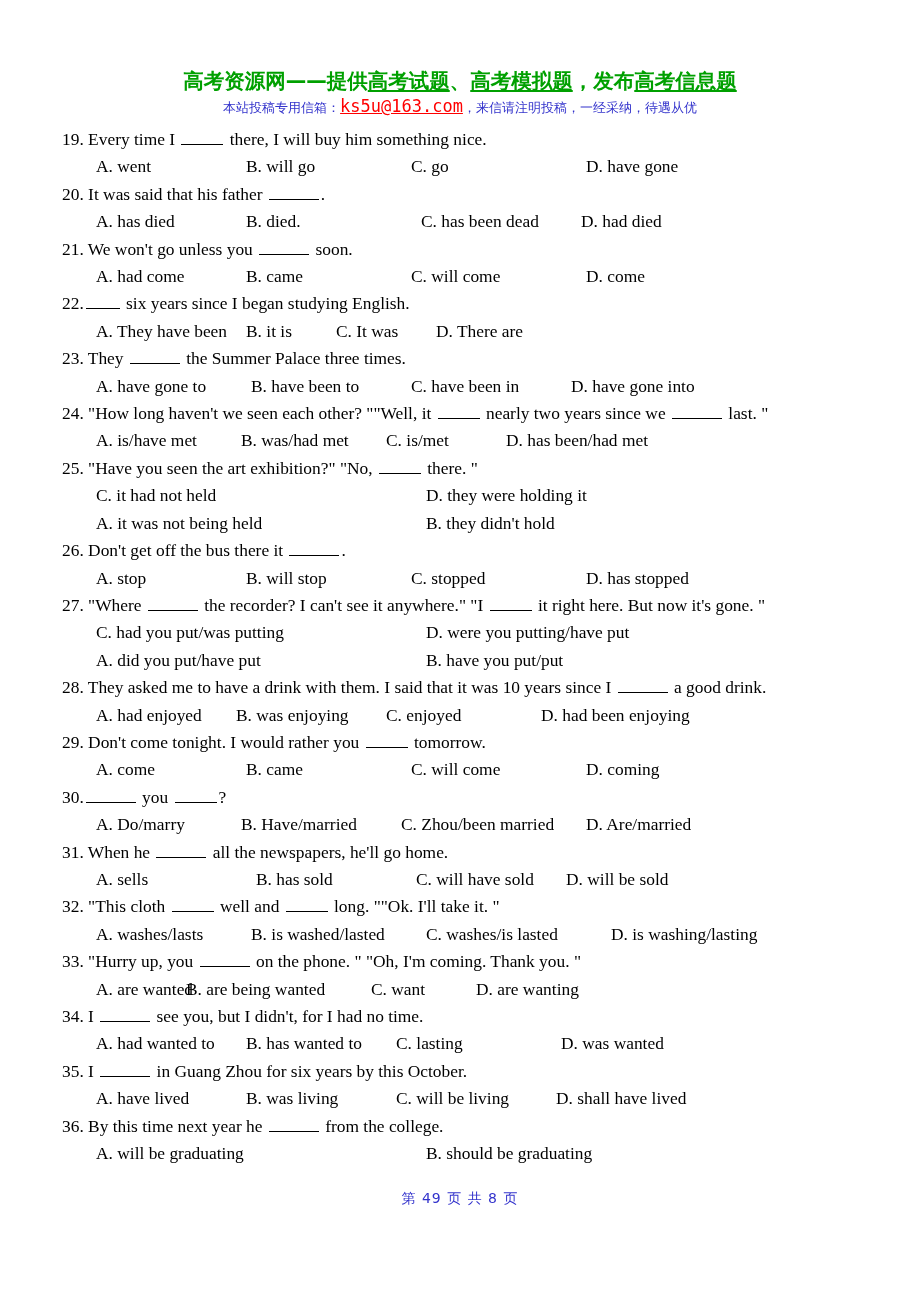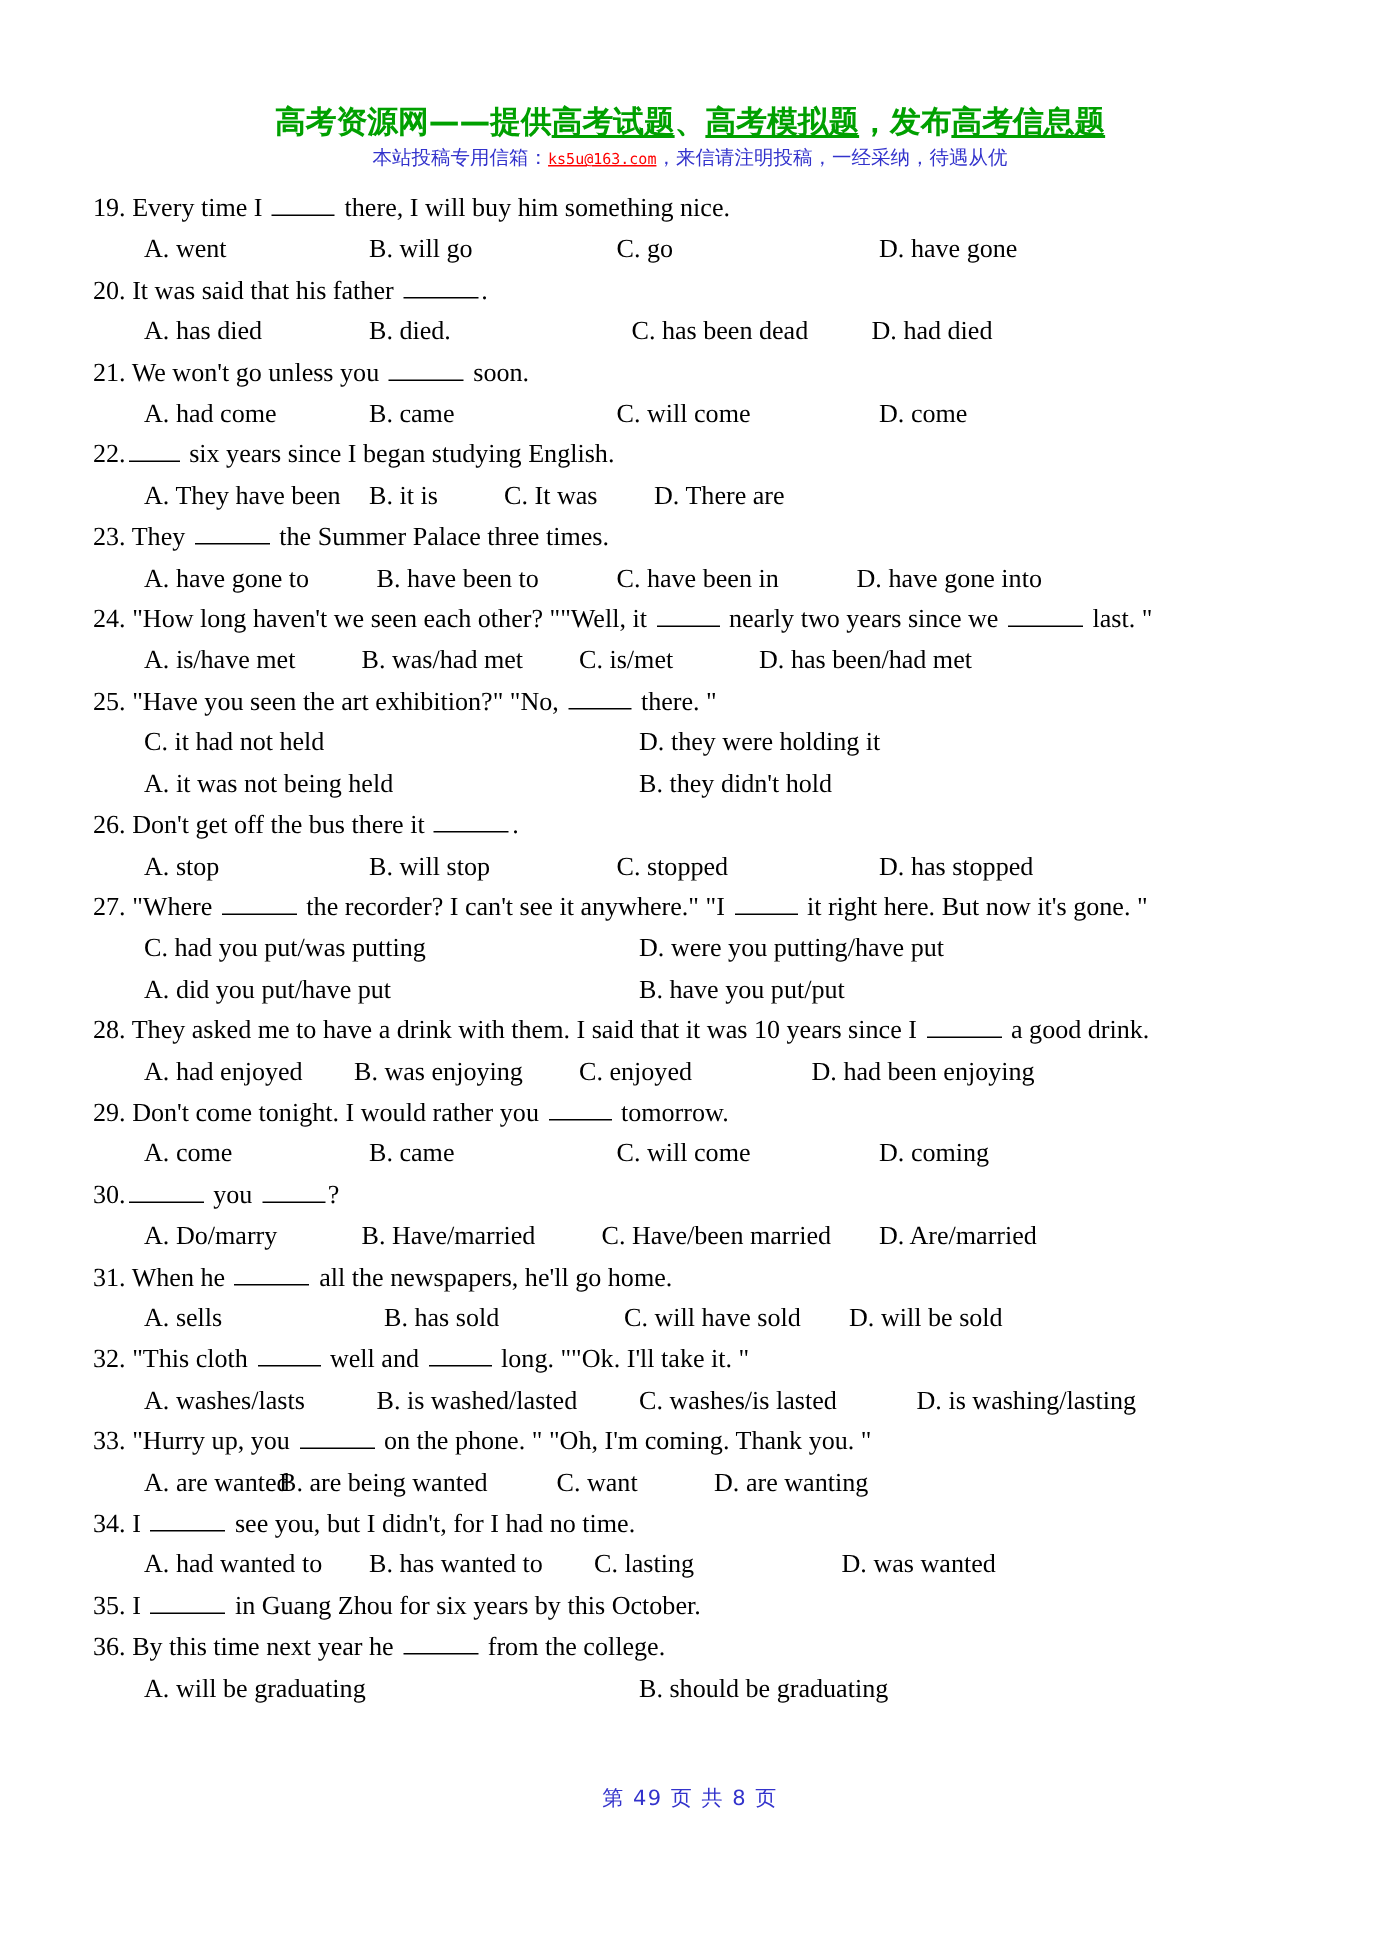--- a/index.html
+++ b/index.html
@@ -47,21 +47,21 @@
     font-family: "DejaVu Sans", "Liberation Sans", sans-serif;
     font-size: 13px;
     color: #3333cc;
     line-height: 18px;
     white-space: nowrap;
   }
   .banner-sub .mail {
     color: #ff0000;
     font-family: "DejaVu Sans Mono", "Liberation Mono", monospace;
     text-decoration: underline;
-    font-size: 10px;
+    font-size: 17px;
   }
 
   
   .qlist {
     margin-top: 9px;
   }
   .qrow {
     font-size: 17.4px;
     line-height: 27.4px;
     white-space: nowrap;
@@ -133,30 +133,31 @@
       <div class="qrow stem"><span>26.</span><span> Don't get off the bus there it </span><span class="bl w5"></span><span>.</span></div>
       <div class="qrow opts"><span class="opt" style="width: 150px;">A. stop</span><span class="opt" style="width: 165px;">B. will stop</span><span class="opt" style="width: 175px;">C. stopped</span><span class="opt">D. has stopped</span></div>
       <div class="qrow stem"><span>27.</span><span> "Where </span><span class="bl w5"></span><span> the recorder? I can't see it anywhere." "I </span><span class="bl w4"></span><span> it right here. But now it's gone. "</span></div>
       <div class="qrow opts"><span class="opt" style="width: 330px;">C. had you put/was putting</span><span class="opt">D. were you putting/have put</span></div>
       <div class="qrow opts"><span class="opt" style="width: 330px;">A. did you put/have put</span><span class="opt">B. have you put/put</span></div>
       <div class="qrow stem"><span>28.</span><span> They asked me to have a drink with them. I said that it was 10 years since I </span><span class="bl w5"></span><span> a good drink.</span></div>
       <div class="qrow opts"><span class="opt" style="width: 140px;">A. had enjoyed</span><span class="opt" style="width: 150px;">B. was enjoying</span><span class="opt" style="width: 155px;">C. enjoyed</span><span class="opt">D. had been enjoying</span></div>
       <div class="qrow stem"><span>29.</span><span> Don't come tonight. I would rather you </span><span class="bl w4"></span><span> tomorrow.</span></div>
       <div class="qrow opts"><span class="opt" style="width: 150px;">A. come</span><span class="opt" style="width: 165px;">B. came</span><span class="opt" style="width: 175px;">C. will come</span><span class="opt">D. coming</span></div>
       <div class="qrow stem"><span>30.</span><span class="bl w5"></span><span> you </span><span class="bl w4"></span><span>?</span></div>
-      <div class="qrow opts"><span class="opt" style="width: 145px;">A. Do/marry</span><span class="opt" style="width: 160px;">B. Have/married</span><span class="opt" style="width: 185px;">C. Have/been married</span><span class="opt">D. Are/married</span></div>
+      <div class="qrow opts"><span class="opt" style="width: 145px;">A. Do/marry</span><span class="opt" style="width: 160px;">B. Have/married</span><span class="opt" style="width: 185px;">C. Zhou/been married</span><span class="opt">D. Are/married</span></div>
       <div class="qrow stem"><span>31.</span><span> When he </span><span class="bl w5"></span><span> all the newspapers, he'll go home.</span></div>
       <div class="qrow opts"><span class="opt" style="width: 160px;">A. sells</span><span class="opt" style="width: 160px;">B. has sold</span><span class="opt" style="width: 150px;">C. will have sold</span><span class="opt">D. will be sold</span></div>
       <div class="qrow stem"><span>32.</span><span> "This cloth </span><span class="bl w4"></span><span> well and </span><span class="bl w4"></span><span> long. ""Ok. I'll take it. "</span></div>
       <div class="qrow opts"><span class="opt" style="width: 155px;">A. washes/lasts</span><span class="opt" style="width: 175px;">B. is washed/lasted</span><span class="opt" style="width: 185px;">C. washes/is lasted</span><span class="opt">D. is washing/lasting</span></div>
       <div class="qrow stem"><span>33.</span><span> "Hurry up, you </span><span class="bl w5"></span><span> on the phone. " "Oh, I'm coming. Thank you. "</span></div>
       <div class="qrow opts"><span class="opt" style="width: 90px;">A. are wanted</span><span class="opt" style="width: 185px;">B. are being wanted</span><span class="opt" style="width: 105px;">C. want</span><span class="opt">D. are wanting</span></div>
       <div class="qrow stem"><span>34.</span><span> I </span><span class="bl w5"></span><span> see you, but I didn't, for I had no time.</span></div>
       <div class="qrow opts"><span class="opt" style="width: 150px;">A. had wanted to</span><span class="opt" style="width: 150px;">B. has wanted to</span><span class="opt" style="width: 165px;">C. lasting</span><span class="opt">D. was wanted</span></div>
       <div class="qrow stem"><span>35.</span><span> I </span><span class="bl w5"></span><span> in Guang Zhou for six years by this October.</span></div>
+      <div class="qrow opts"><span class="opt" style="width: 150px;">A. have lived</span><span class="opt" style="width: 150px;">B. was living</span><span class="opt" style="width: 160px;">C. will be living</span><span class="opt">D. shall have lived</span></div>
       <div class="qrow stem"><span>36.</span><span> By this time next year he </span><span class="bl w5"></span><span> from the college.</span></div>
       <div class="qrow opts"><span class="opt" style="width: 330px;">A. will be graduating</span><span class="opt">B. should be graduating</span></div>
     </div>
 
   <div class="footer">
     <span>第 49 页  共 8 页</span>
   </div>
 
 </div>
 

